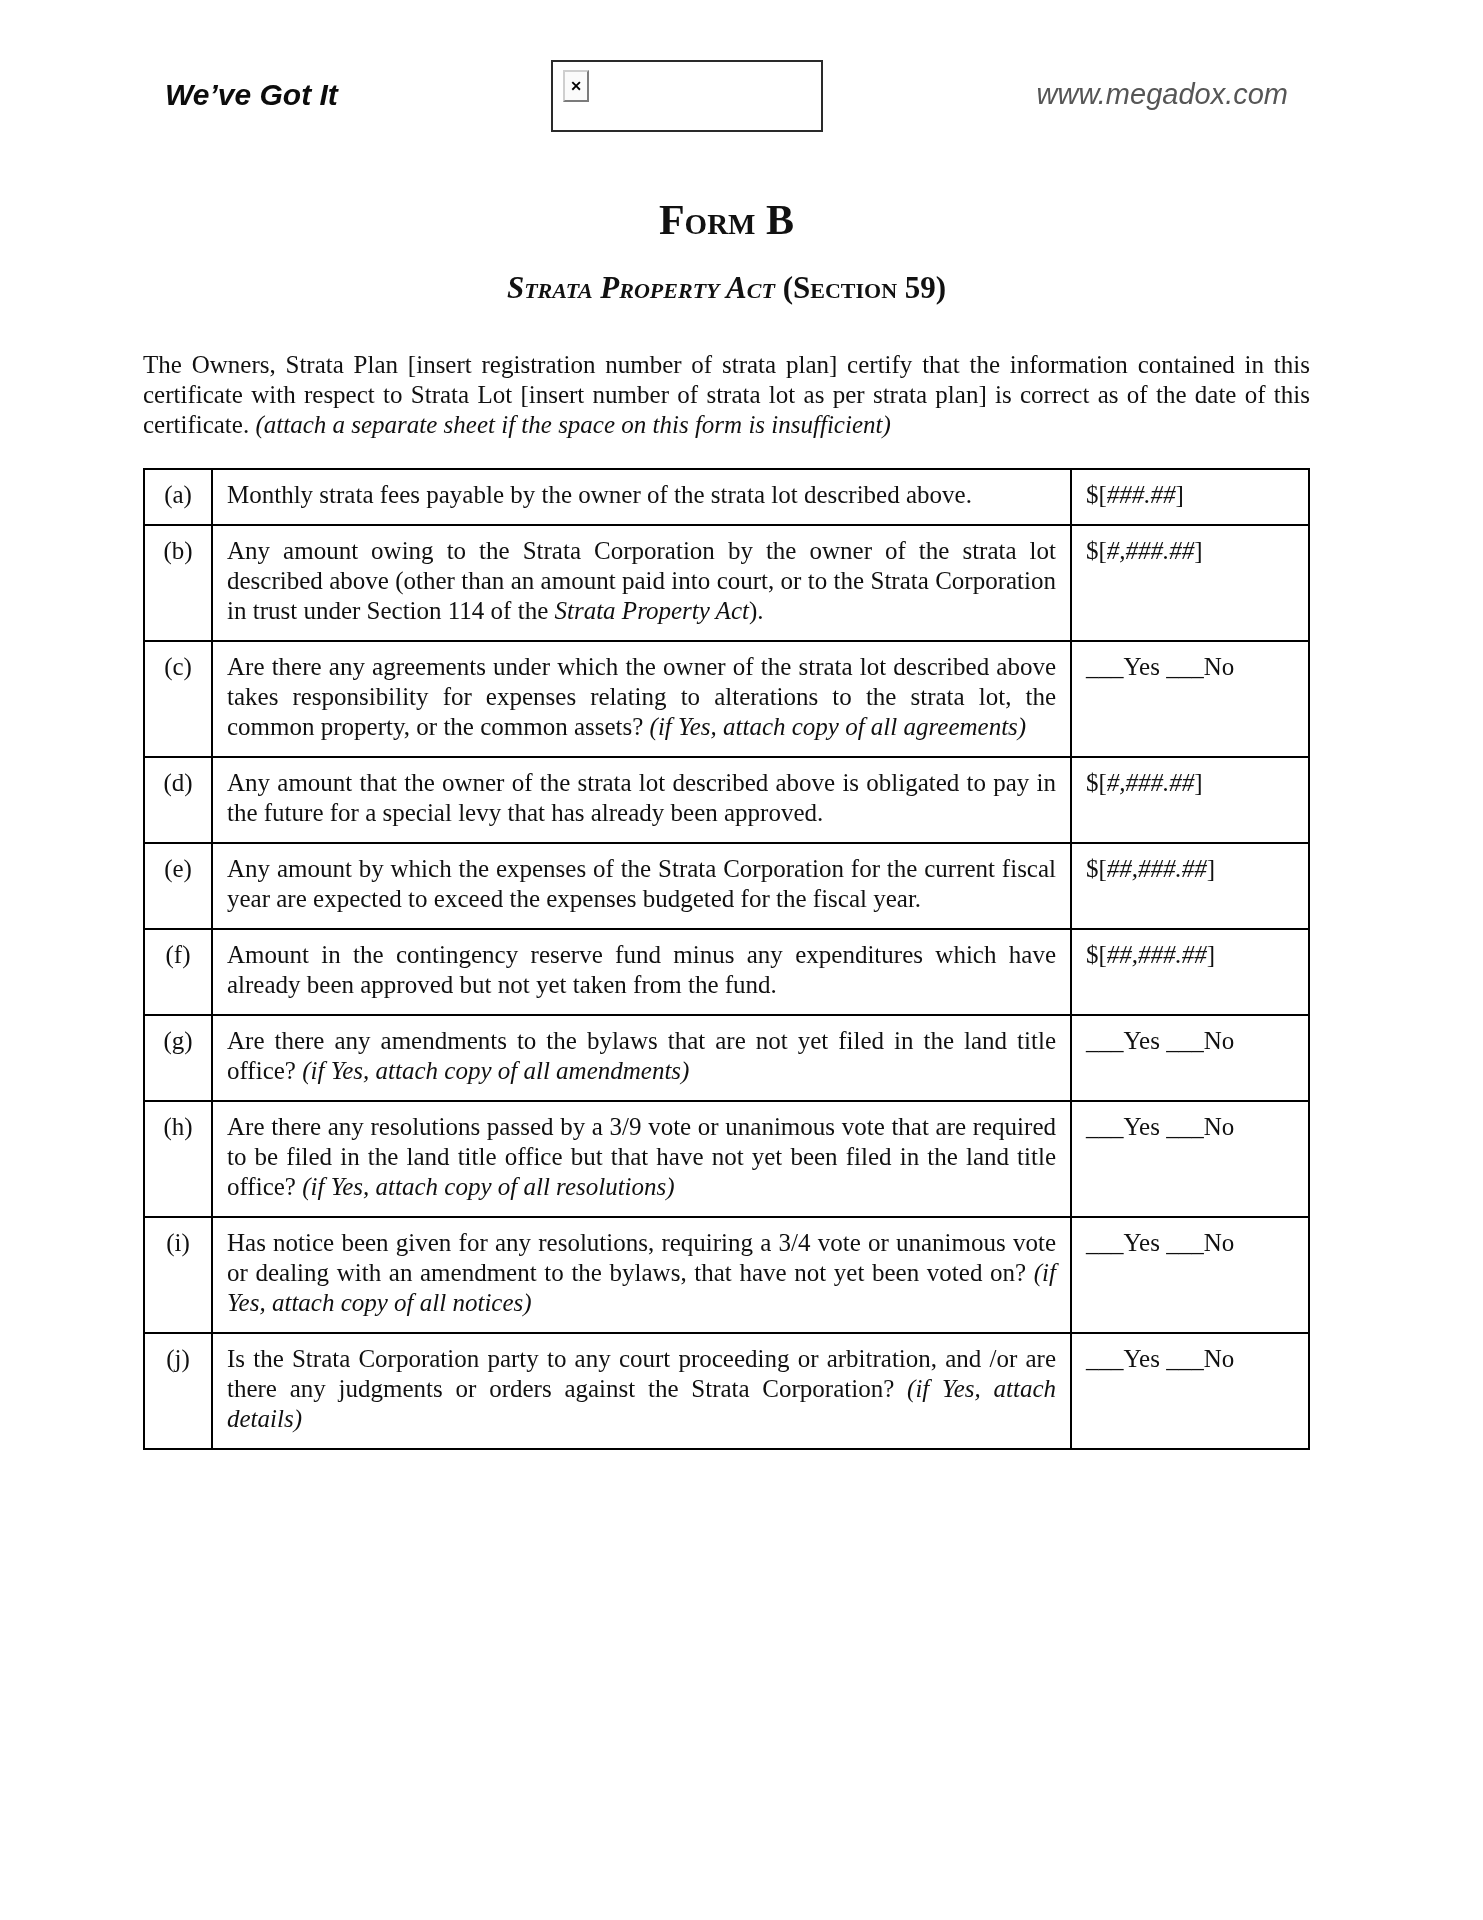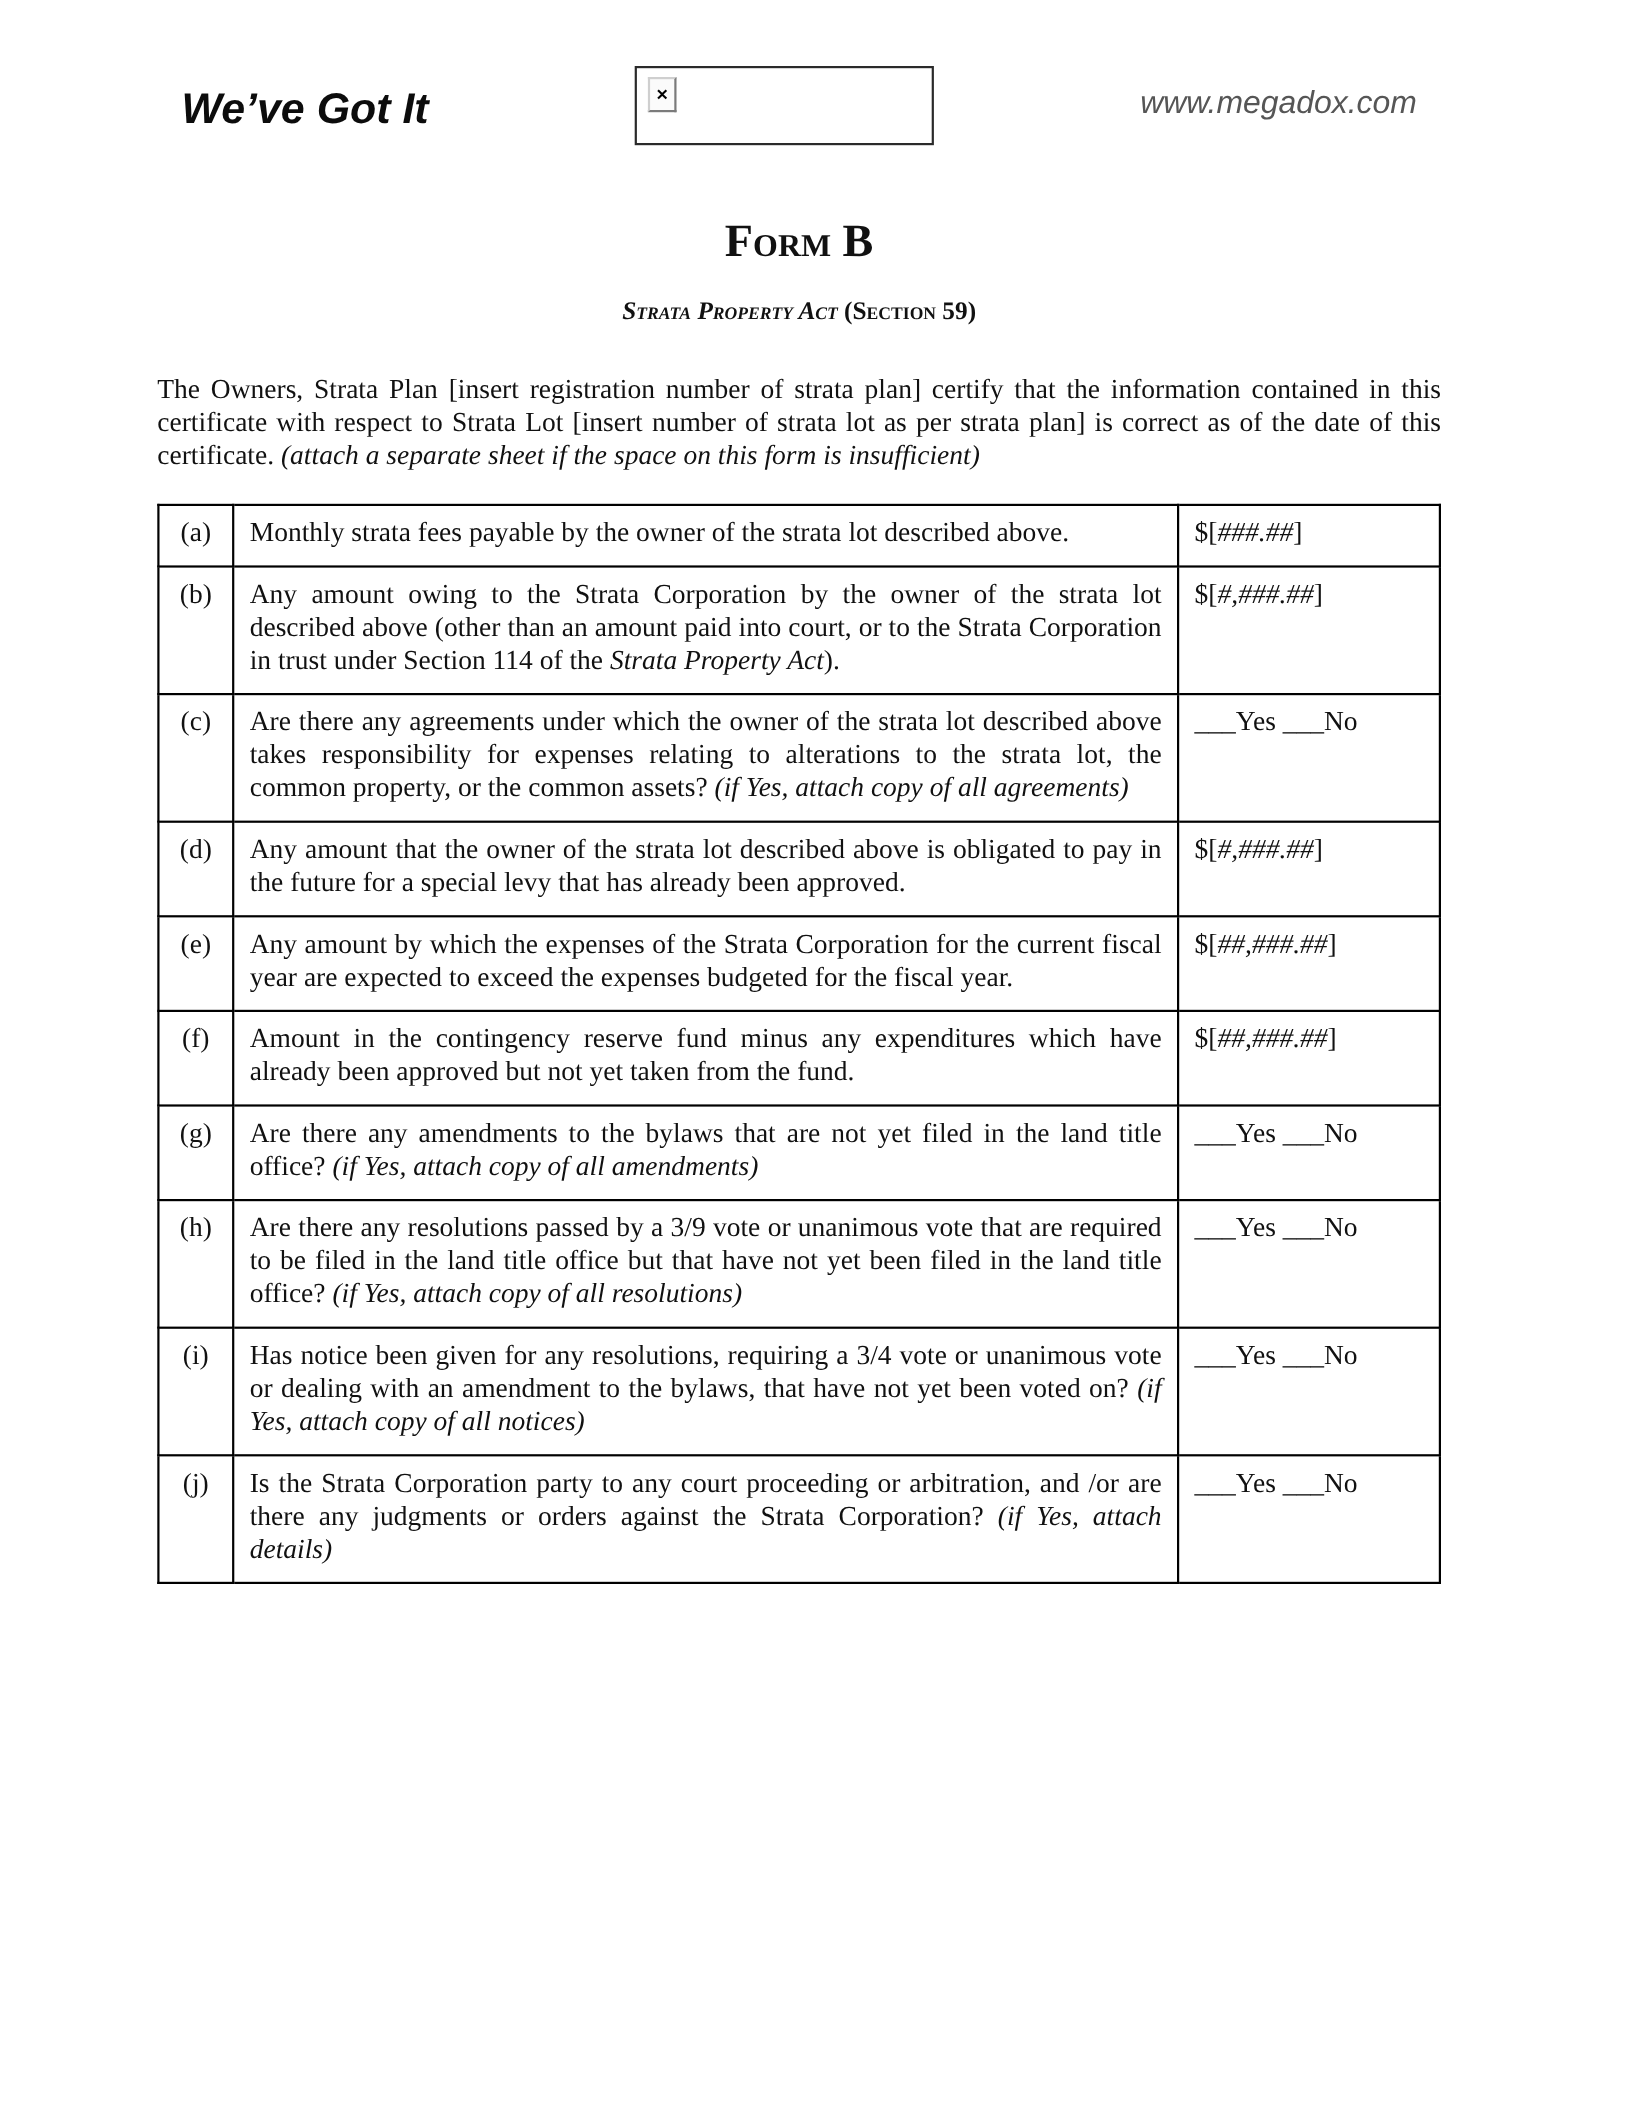--- a/index.html
+++ b/index.html
@@ -17,21 +17,21 @@
   .hdr{
     display:flex;
     justify-content:space-between;
     align-items:flex-start;
     padding:0 22px 0 22px;
     height:112px;
   }
   .tagline{
     font-family:"Liberation Sans", sans-serif;
     font-weight:bold;font-style:italic;
-    font-size:39px;
+    font-size:30px;
     margin-top:18px;
     color:#0c0c0c;
   }
   .logo-box{
     width:272px;height:72px;
     border:2px solid #2a2a2a;
     box-sizing:border-box;
     background:#fff;
   }
   .broken-img{
@@ -59,21 +59,21 @@
     font-size:37px;font-weight:bold;
     letter-spacing:0.5px;
     margin:10px 0 0 0;
   }
   .form-title{
     font-size:42px;font-weight:bold;
     font-variant:small-caps;
     margin:24px 0 0 0;
   }
   .act-title{
-    font-size:23px;font-weight:bold;
+    font-size:31px;font-weight:bold;
     font-variant:small-caps;
     margin:26px 0 0 0;
   }
   .act-name{font-style:italic;}
   .act-section{font-style:normal;}
   
   .intro{
     margin:44px 0 0 0;
     font-size:25px;
     line-height:30px;

